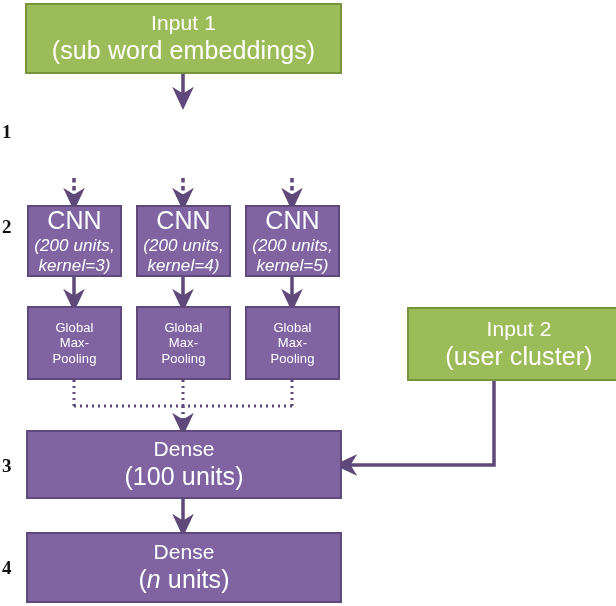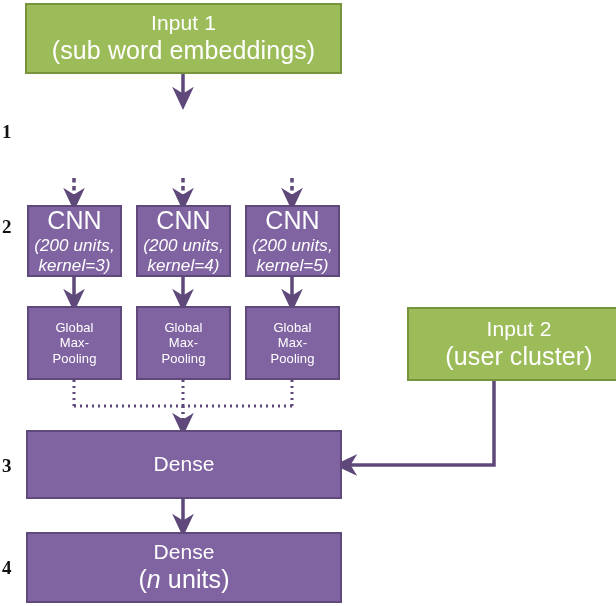--- a/index.html
+++ b/index.html
@@ -129,20 +129,21 @@
     <div class="t-pool">Pooling</div>
   </div>
 
   <div class="box green" style="left:374px; top:307px; width:224px; height:74px;margin-left:33px;">
     <div class="t-lg">Input 2</div>
     <div class="t-md">(user cluster)</div>
   </div>
 
   <div class="box purple" style="left:26px; top:430px; width:316px; height:69px;">
     <div class="t-lg">Dense</div>
+    <div class="t-md">(100 units)</div>
   </div>
 
   <div class="box purple" style="left:26px; top:532px; width:316px; height:71px;">
     <div class="t-lg">Dense</div>
     <div class="t-md">
       <span>(</span><span class="ital">n</span><span> units)</span>
     </div>
   </div>
 
 </div>

